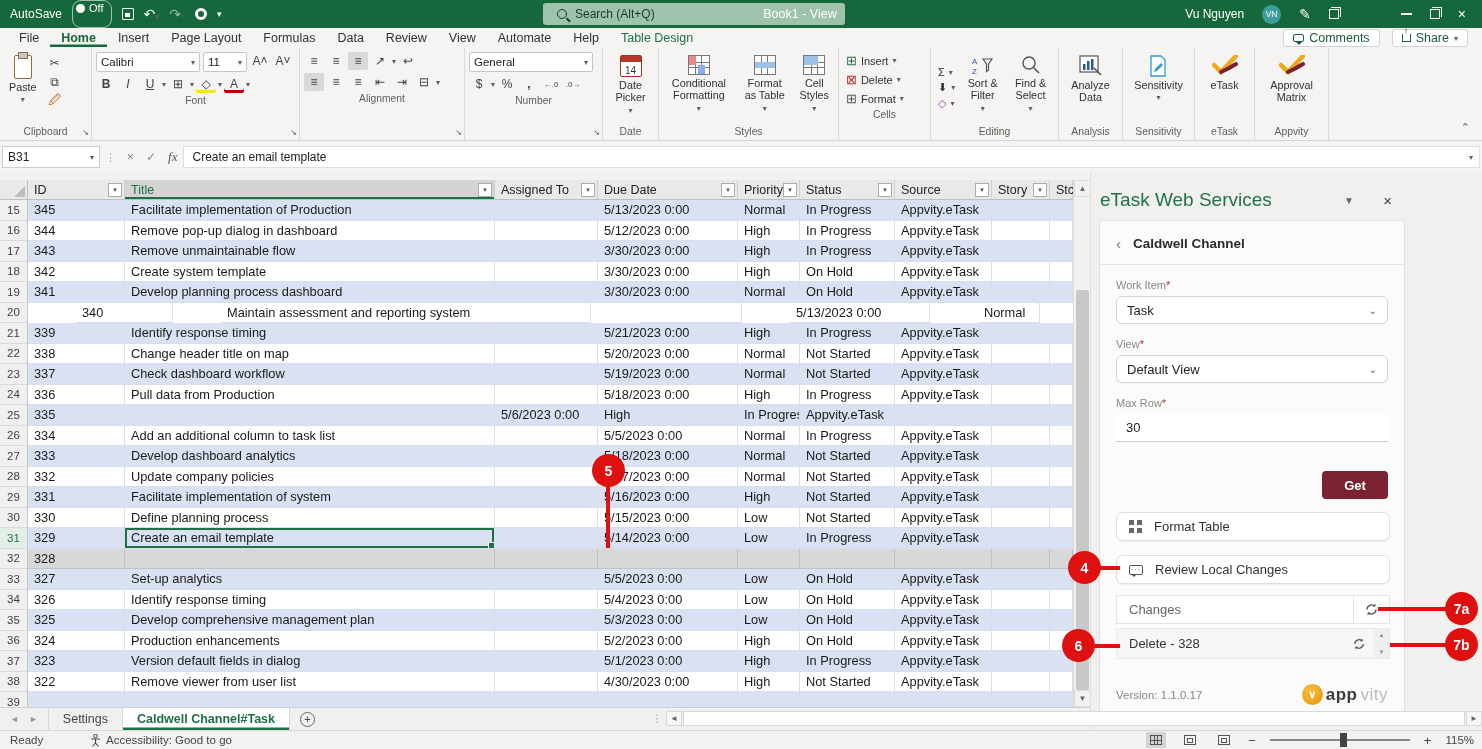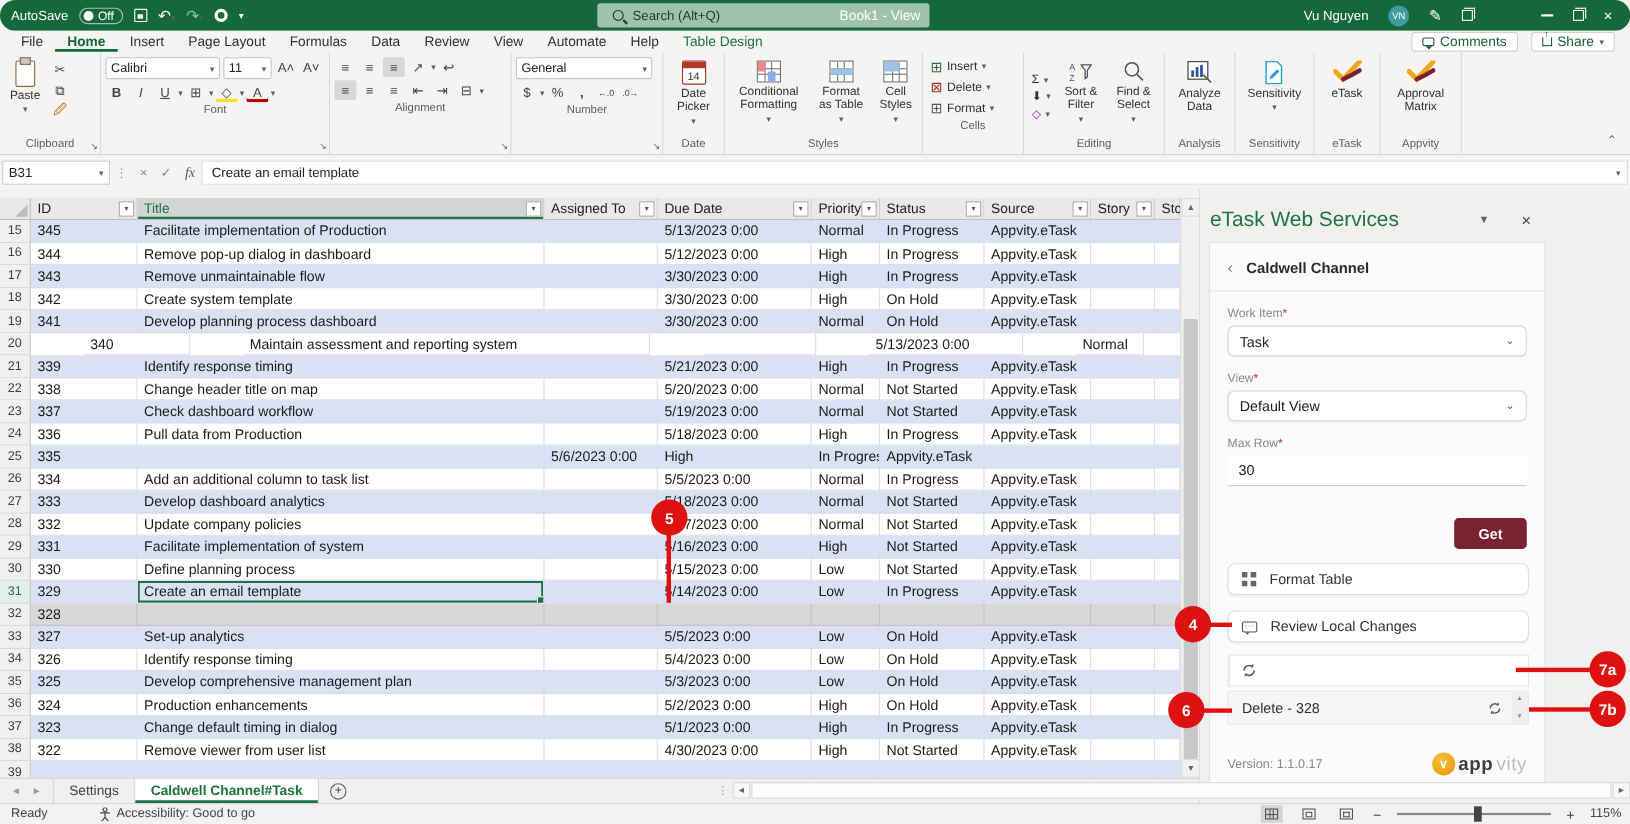--- a/index.html
+++ b/index.html
@@ -1,23 +1,23 @@
 <!DOCTYPE html>
 <html><head>
 <meta charset="utf-8">
 <style>
   * { margin:0; padding:0; box-sizing:border-box; }
   html,body { width:1482px; height:749px; overflow:hidden; font-family:"Liberation Sans",sans-serif; background:#F3F2F1; }
   .abs { position:absolute; }
   #app { position:relative; width:1482px; height:749px; background:#F3F2F1; }
 
   
-  #titlebar { position:absolute; left:0; top:0; width:1482px; height:28px; background:#15683B; color:#fff; display:flex; align-items:center; font-size:12px;border-radius:14px; }
+  #titlebar { position:absolute; left:0; top:0; width:1482px; height:28px; background:#15683B; color:#fff; display:flex; align-items:center; font-size:12px; }
   .tb-left { display:flex; align-items:center; gap:10px; padding-left:10px; }
-  .autosave-pill { display:flex; align-items:center; gap:4px; border:1px solid rgba(255,255,255,.6); border-radius:9px; padding:1px 7px 0 3px; font-size:11px; }
+  .autosave-pill { display:flex; align-items:center; gap:4px; border:1px solid rgba(255,255,255,.6); border-radius:9px; padding:1px 7px 13px 3px; font-size:11px; }
   .autosave-dot { width:9px; height:9px; border-radius:50%; background:#fff; display:inline-block; }
   .tb-icon { color:#fff; font-size:14px; line-height:1; cursor:default; }
   .tb-icon.dim { opacity:.55; }
   .floppy { width:12px; height:12px; border:1.6px solid #fff; border-radius:1px; position:relative; }
   .floppy:after { content:""; position:absolute; left:2px; top:4px; width:5px; height:4px; background:#fff; }
   .rec-circle { width:12px; height:12px; border:3px solid #fff; border-radius:50%; }
   #wb-title { position:absolute; left:700px; top:0; width:200px; height:28px; display:flex; align-items:center; justify-content:center; font-size:12.5px; color:#fff; }
   #search-pill { position:absolute; left:543px; top:3px; width:302px; height:22px; background:#9EC2AB; border-radius:3px; display:flex; align-items:center; gap:8px; padding-left:14px; color:#143D26; font-size:12px; }
   .mag { width:10px; height:10px; border:1.6px solid #143D26; border-radius:50%; position:relative; }
   .mag:after { content:""; position:absolute; left:8px; top:9px; width:5px; height:1.6px; background:#143D26; transform:rotate(45deg); }
@@ -779,21 +779,21 @@
           <div class="c">5/2/2023 0:00</div>
           <div class="c">High</div>
           <div class="c">On Hold</div>
           <div class="c">Appvity.eTask</div>
           <div class="c"></div>
           <div class="c"></div>
         </div>
         <div class="srow band" style="grid-template-columns: 28px 97px 370px 103px 140px 62px 95px 97px 58px 23px;">
           <div class="rn">37</div>
           <div class="c">323</div>
-          <div class="c">Change default timing in dialog</div>
+          <div class="c">Version default fields in dialog</div>
           <div class="c"></div>
           <div class="c">5/1/2023 0:00</div>
           <div class="c">High</div>
           <div class="c">In Progress</div>
           <div class="c">Appvity.eTask</div>
           <div class="c"></div>
           <div class="c"></div>
         </div>
         <div class="srow" style="grid-template-columns: 28px 97px 370px 103px 140px 62px 95px 97px 58px 23px;">
           <div class="rn">38</div>
@@ -855,20 +855,21 @@
     <div id="get-btn">Get</div>
     <div class="pbtn" style="top:291px">
       <span class="sq4"></span>
       <span>Format Table</span>
     </div>
     <div class="pbtn" style="top:334px">
       <span class="bub2">···</span>
       <span>Review Local Changes</span>
     </div>
     <div id="changes-row">
+      <span class="ch-label">Changes</span>
       <span class="ch-refresh">
         <svg width="15" height="15" viewBox="0 0 16 16">
             <path d="M3.2 8a4.8 4.8 0 0 1 8.2-3.4M12.8 8a4.8 4.8 0 0 1-8.2 3.4" fill="none" stroke="#555" stroke-width="1.4"></path>
             <path d="M12.2 1.6v3.2H9z" fill="#555"></path>
             <path d="M3.8 14.4v-3.2H7z" fill="#555"></path>
           </svg>
       </span>
     </div>
     <div id="changes-list">
         <div class="chg-item">

